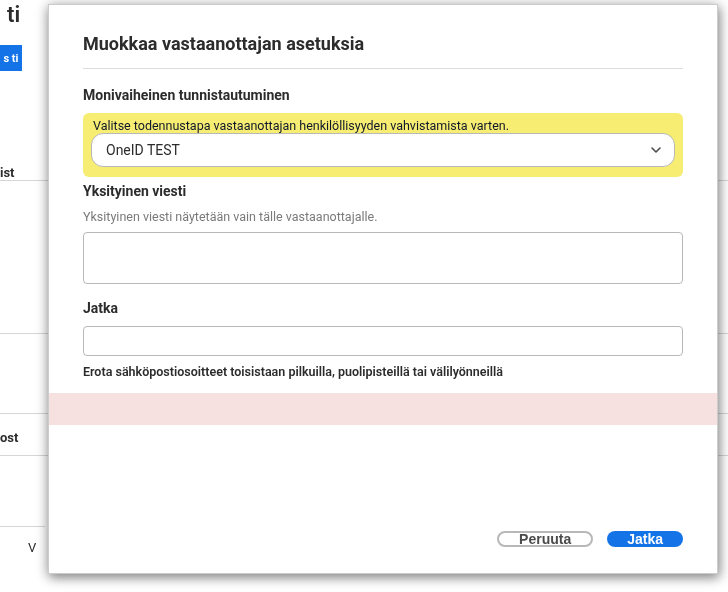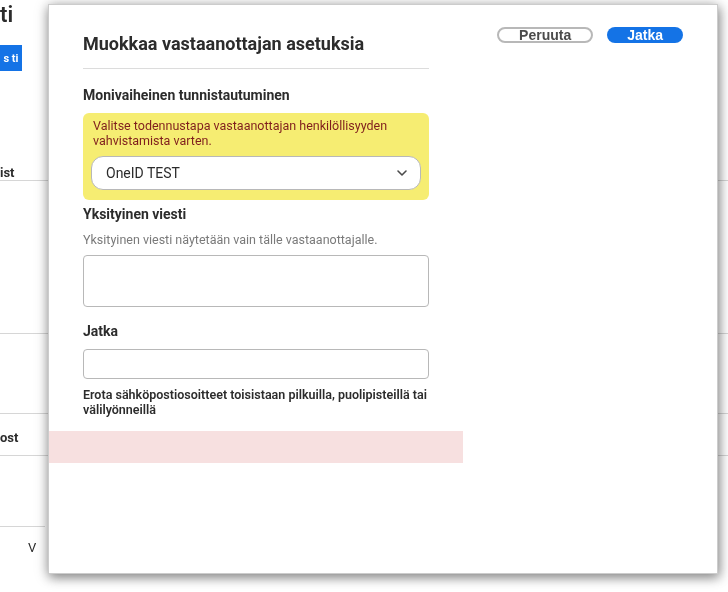--- a/index.html
+++ b/index.html
@@ -13,21 +13,21 @@
     }
     .bg-page {
       position: absolute;
       top: 0; left: 0; right: 0; bottom: 0;
       background: #fff;
       padding: 0;
     }
     .bg-header-text {
       position: absolute;
       top: 2px;
-      left: 0;
+      left: 7px;
       font-size: 22px;
       font-weight: 600;
       color: #2c2c2c;
     }
     .bg-blue-tab {
       position: absolute;
       top: 45px;
       left: 0;
       width: 22px;
       height: 26px;
@@ -107,21 +107,21 @@
     }
     .modal {
       width: 670px;
       background: #fff;
       margin-top: 4px;
       margin-right: 10px;
       box-shadow: 0 2px 12px rgba(0,0,0,0.35), 2px 4px 10px rgba(0,0,0,0.25);
       border: 1px solid #ccc;
       height: 570px;
       display: flex;
-      flex-direction: row;
+      flex-direction: column;
     }
     .modal-body {
       padding: 28px 34px 10px 34px;
       flex: 1;
     }
     .modal-title {
       font-size: 18px;
       font-weight: 700;
       color: #2c2c2c;
       padding-bottom: 14px;
@@ -135,22 +135,22 @@
       margin-bottom: 10px;
     }
     .highlight-yellow {
       background: #f6ed72;
       border-radius: 6px;
       padding: 5px 8px 10px 8px;
       margin-bottom: 6px;
     }
     .highlight-yellow .help-text {
       font-size: 12.5px;
-      color: #7f1d1d;
-      margin-bottom: 8px;
+      color: #0f172a;
+      margin-bottom: 0;
       padding-left: 2px;
     }
     .dropdown {
       position: relative;
       background: #fff;
       border: 1px solid #b8b8b8;
       border-radius: 12px;
       height: 34px;
       display: flex;
       align-items: center;

